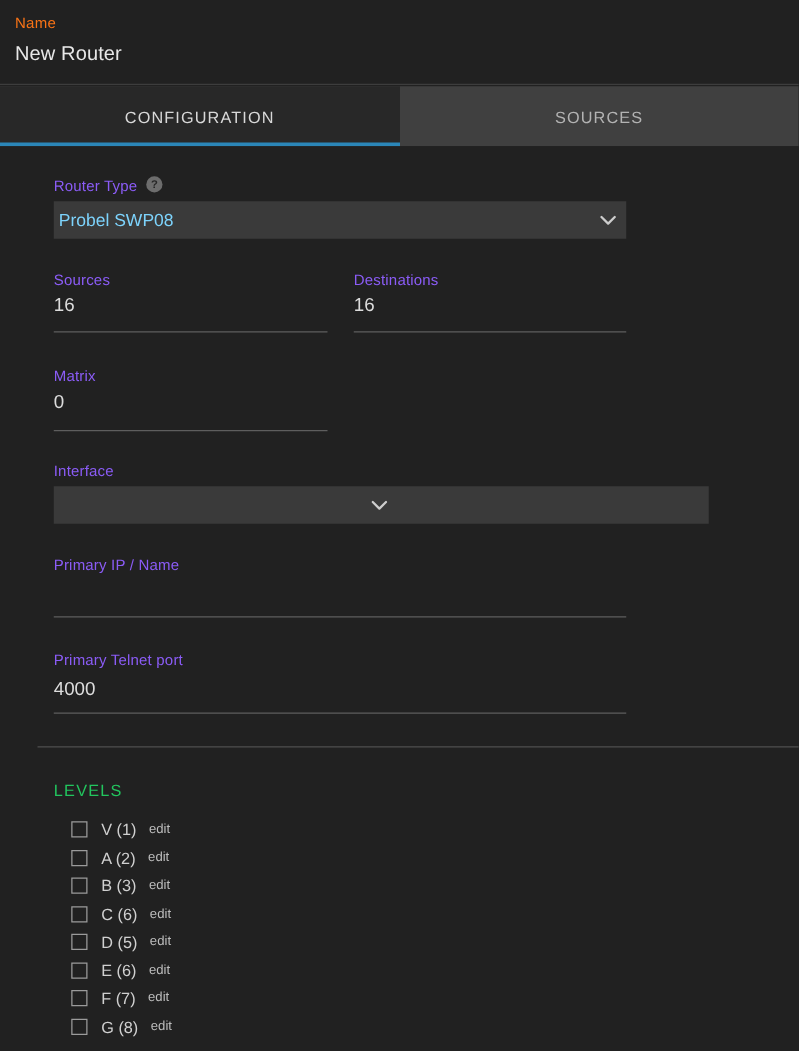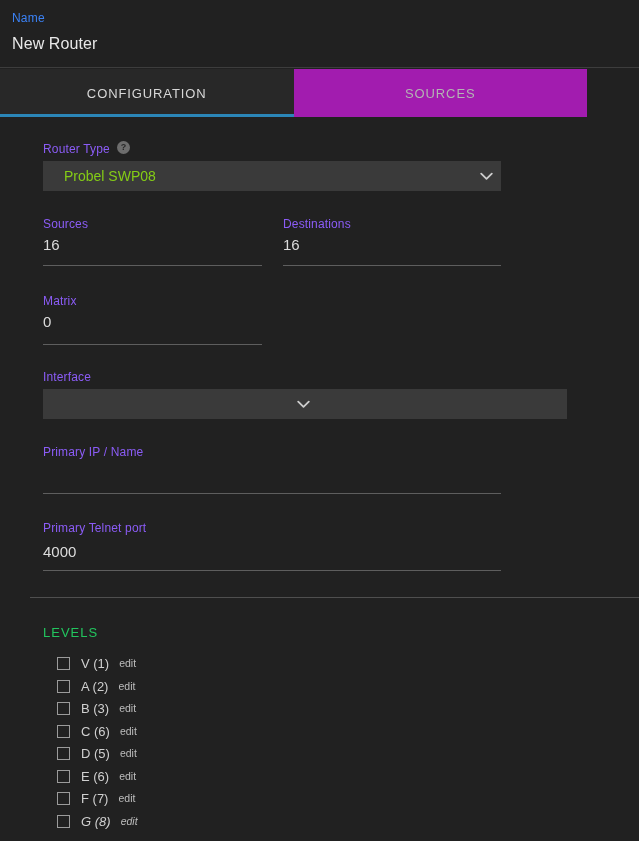--- a/index.html
+++ b/index.html
@@ -32,41 +32,41 @@
     height: 68px;
     background: #212121;
     border-bottom: 1px solid #3d3d3d;
     box-sizing: border-box;
   }
   .header-label {
     position: absolute;
     left: 12px;
     top: 11px;
     font-size: 12px;
-    color: #3b82f6;
+    color: #f97316;
     letter-spacing: 0.2px;
   }
   .header-value {
     position: absolute;
     left: 12px;
     top: 35px;
     font-size: 16px;
     color: #e8e8e8;
     letter-spacing: 0.1px;
   }
 
   
   .tabs {
     position: absolute;
     left: 0;
     top: 69px;
-    width: 587px;
+    width: 639px;
     height: 48px;
     display: flex;
-    background: #a21caf;
+    background: #404040;
     align-items: center;
   }
   .tab {
     flex: 1 1 0;
     position: relative;
     display: flex;
     align-items: center;
     justify-content: center;
     font-size: 13px;
     letter-spacing: 0.9px;
@@ -139,22 +139,22 @@
     position: absolute;
     background: #3a3a3a;
     height: 30px;
     box-sizing: border-box;
     cursor: pointer;
     display: flex;
     align-items: center;
   }
   .select-text {
     font-size: 14px;
-    color: #84cc16;
-    padding-left: 21px;
+    color: #7dd3fc;
+    padding-left: 4px;
     flex: 1;
     white-space: nowrap;
     overflow: hidden;
   }
   .chevron {
     width: 22px;
     height: 100%;
     display: flex;
     align-items: center;
     justify-content: center;
@@ -303,20 +303,20 @@
       <div class="level-name">E (6)</div>
       <div class="level-edit">edit</div>
     </div>
 
     <div class="level-row" style="left:57px; top:672px;">
       <div class="checkbox"></div>
       <div class="level-name">F (7)</div>
       <div class="level-edit">edit</div>
     </div>
 
-    <div class="level-row" style="left:57px; top:695px;font-style:italic;">
+    <div class="level-row" style="left:57px; top:695px;">
       <div class="checkbox"></div>
       <div class="level-name">G (8)</div>
       <div class="level-edit">edit</div>
     </div>
 
   </div>
 </div>
 
 </body></html>

